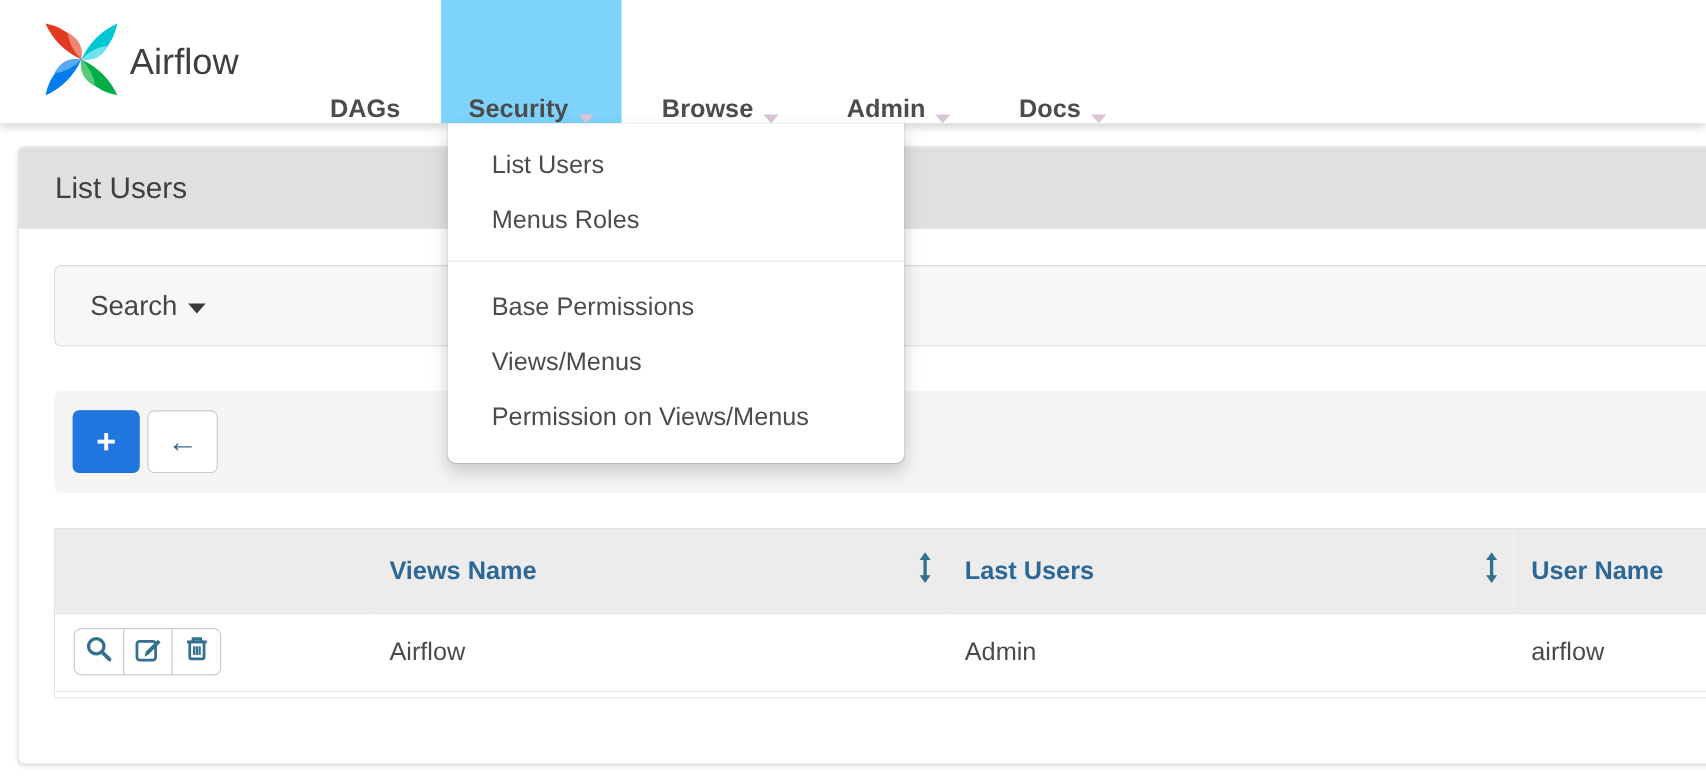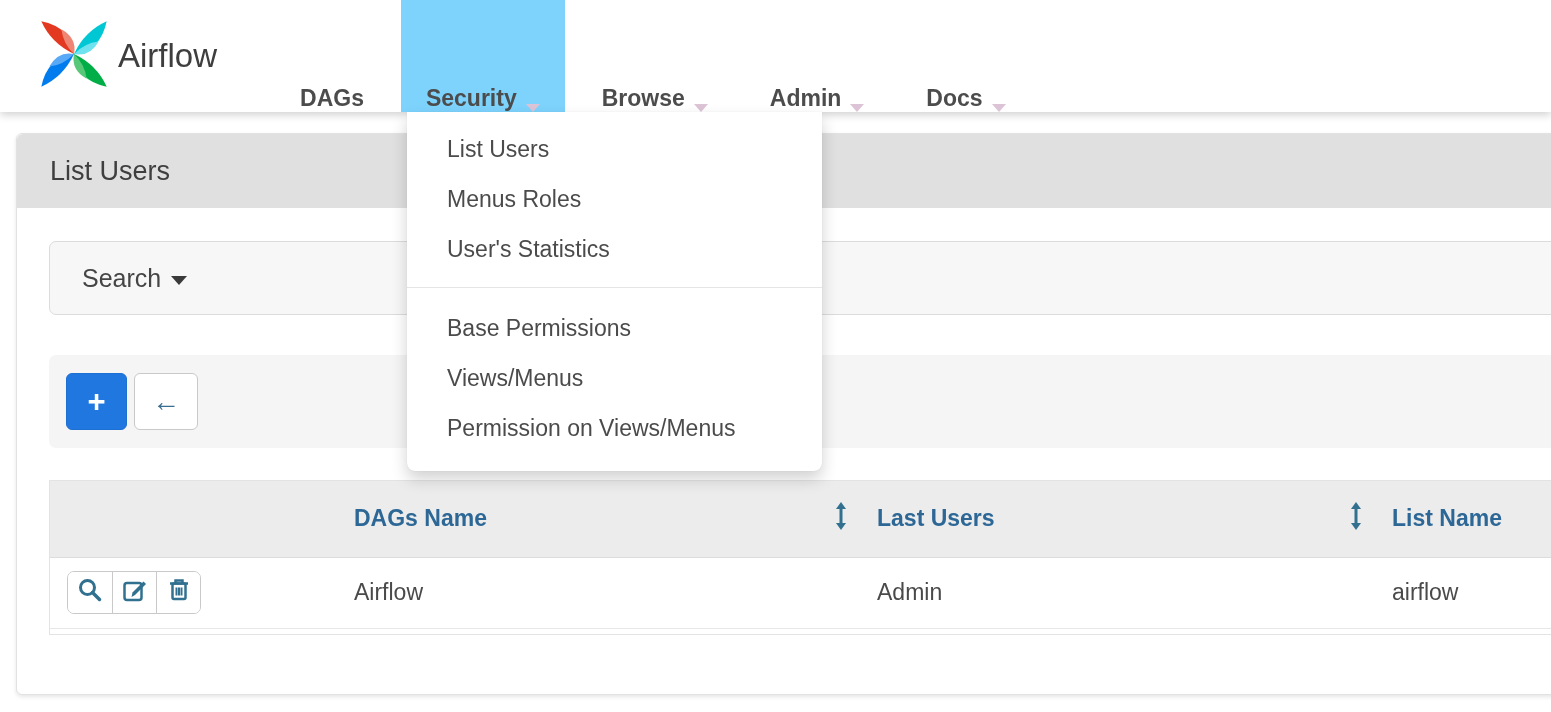--- a/index.html
+++ b/index.html
@@ -230,41 +230,41 @@
         <colgroup>
           <col class="c-actions">
             <col class="c-first">
             <col class="c-last">
             <col>
         </colgroup>
         <thead>
           <tr>
             <th><span></span></th>
             <th>
-              <span>DAGs Name</span>
+              <span>Views Name</span>
               <span class="sort-icon">
                 <svg width="16" height="30" viewBox="0 0 16 30">
                   <path d="M8 5 V25" stroke="#31708f" stroke-width="3" fill="none"></path>
                   <path d="M3 8 L8 1 L13 8 Z" fill="#31708f"></path>
                   <path d="M3 22 L8 29 L13 22 Z" fill="#31708f"></path>
                 </svg>
               </span>
             </th>
             <th>
               <span>Last Users</span>
               <span class="sort-icon">
                 <svg width="16" height="30" viewBox="0 0 16 30">
                   <path d="M8 5 V25" stroke="#31708f" stroke-width="3" fill="none"></path>
                   <path d="M3 8 L8 1 L13 8 Z" fill="#31708f"></path>
                   <path d="M3 22 L8 29 L13 22 Z" fill="#31708f"></path>
                 </svg>
               </span>
             </th>
             <th>
-              <span>List Name</span>
+              <span>User Name</span>
             </th>
           </tr>
         </thead>
         <tbody>
           <tr>
             <td class="actions-cell">
               <div class="btn-group">
                 <div class="action-btn">
                   <span>
                     <svg width="26" height="26" viewBox="0 0 26 26">
@@ -300,18 +300,17 @@
         </tbody>
       </table>
     </div>
 
   </div>
 </div>
 
 <div class="dropdown">
   <div class="dropdown-item">List Users</div>
   <div class="dropdown-item">Menus Roles</div>
-  <div class="dropdown-item">User's Statistics</div>
   <div class="dropdown-divider"></div>
   <div class="dropdown-item">Base Permissions</div>
   <div class="dropdown-item">Views/Menus</div>
   <div class="dropdown-item">Permission on Views/Menus</div>
 </div>
 
 </body></html>

